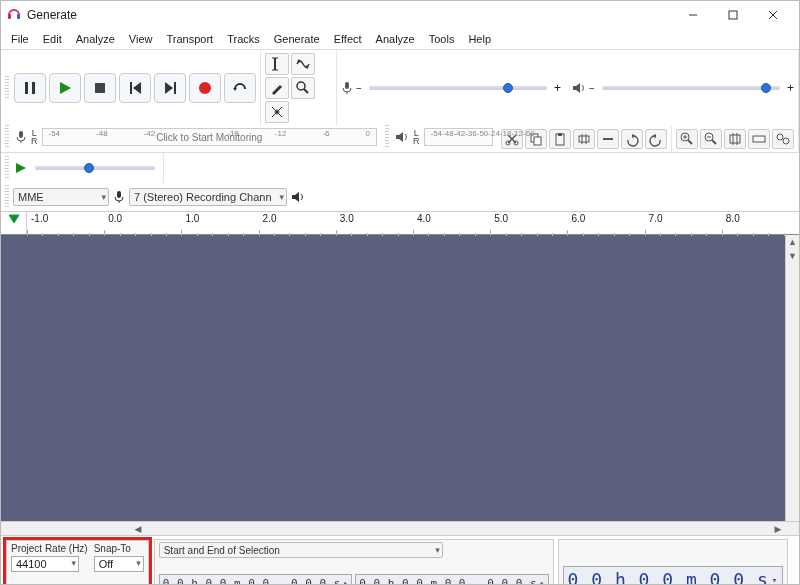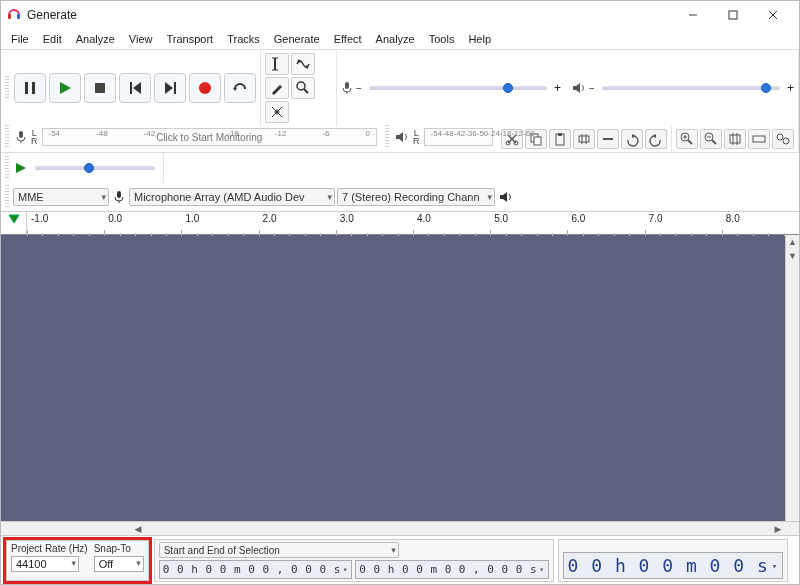--- a/index.html
+++ b/index.html
@@ -397,21 +397,20 @@
 <div class="devicerow">
   <div class="grip"></div>
   <div class="select" style="width:96px;">MME</div>
   <span style="margin:0 2px;">
     <svg width="12" height="14">
         <rect x="4" y="1" width="4" height="7" rx="2" fill="#333"></rect>
         <path d="M2 7 A4 4 0 0 0 10 7" fill="none" stroke="#333"></path>
         <line x1="6" y1="11" x2="6" y2="13" stroke="#333"></line>
       </svg>
   </span>
-  <div class="select" style="width:206px;">Microphone Array (AMD Audio Dev</div>
   <div class="select" style="width:158px;">7 (Stereo) Recording Chann</div>
   <span style="margin:0 2px;">
     <svg width="14" height="12">
         <polygon points="1,4 4,4 8,1 8,11 4,8 1,8" fill="#333"></polygon>
         <path d="M10 3 A4 4 0 0 1 10 9" fill="none" stroke="#333"></path>
       </svg>
   </span>
 </div>
 
 <div class="ruler">
@@ -508,21 +507,21 @@
         <div class="hdr">Project Rate (Hz)</div>
         <div class="numselect" style="width:68px;">44100</div>
       </div>
       <div>
         <div class="hdr">Snap-To</div>
         <div class="numselect" style="width:50px;">Off</div>
       </div>
     </div>
   </div>
   <div class="panel" style="flex-shrink:0;">
-    <div class="select" style="width:240px; height:16px; font-size:10px; margin-bottom:2px;">Start and End of Selection</div>
+    <div class="select" style="width:284px; height:16px; font-size:10px; margin-bottom:16px;">Start and End of Selection</div>
     <span class="timefield">
         <span>0 0 h 0 0 m 0 0 , 0 0 0 s</span>
         <span class="dd">▾</span>
       </span>
     <span class="timefield">
         <span>0 0 h 0 0 m 0 0 , 0 0 0 s</span>
         <span class="dd">▾</span>
       </span>
   </div>
   <div class="panel" style="display:flex; align-items:flex-end;">

